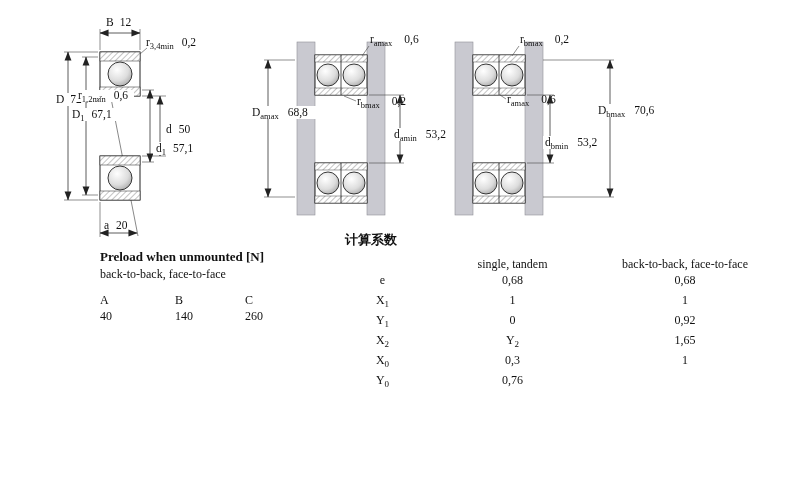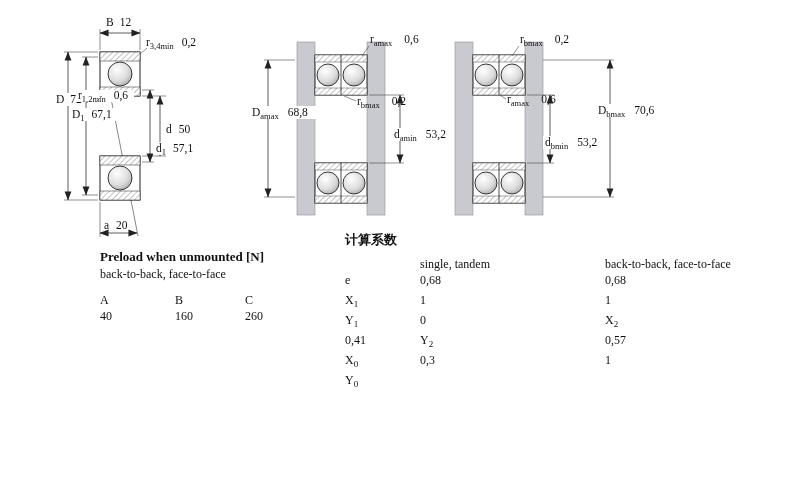--- a/index.html
+++ b/index.html
@@ -28,20 +28,21 @@
     font-size: 12px;
   }
   .p-grid > span { line-height: 15.5px; }
 
   .factors { position: absolute; left: 345px; top: 231px; }
   .f-grid {
     display: grid;
     grid-template-columns: 75px 185px 160px;
     margin-top: 8px;
     font-size: 12px;
+    text-align: center;
   }
   .f-grid > span { line-height: 15.6px; white-space: nowrap; }
   sub { font-size: 9px; }
 </style>
 </head>
 <body>
 
 <div class="page">
 
   <svg class="drawing-area" width="800" height="245" viewBox="0 0 800 245">
@@ -223,21 +224,21 @@
   </svg>
 
   <div class="preload">
     <div class="t-title">Preload when unmounted [N]</div>
     <div class="t-sub">back-to-back, face-to-face</div>
     <div class="p-grid">
       <span>A</span>
       <span>B</span>
       <span>C</span>
       <span>40</span>
-      <span>160</span>
+      <span>140</span>
       <span>260</span>
     </div>
   </div>
 
   <div class="factors">
     <div class="t-title">计算系数</div>
     <div class="f-grid">
       <span></span>
       <span>single, tandem</span>
       <span>back-to-back, face-to-face</span>
@@ -245,28 +246,29 @@
       <span><span>e</span><sub></sub></span>
       <span>0,68</span>
       <span>0,68</span>
 
       <span><span>X</span><sub>1</sub></span>
       <span>1</span>
       <span>1</span>
 
       <span><span>Y</span><sub>1</sub></span>
       <span>0</span>
+      <span>0,92</span>
 
       <span><span>X</span><sub>2</sub></span>
-      <span>0,41</span>
 
       <span><span>Y</span><sub>2</sub></span>
-      <span>0,57</span>
+      <span>1,65</span>
 
       <span><span>X</span><sub>0</sub></span>
       <span>0,3</span>
       <span>1</span>
 
       <span><span>Y</span><sub>0</sub></span>
+      <span>0,76</span>
     </div>
   </div>
 
 </div>
 
 </body></html>

